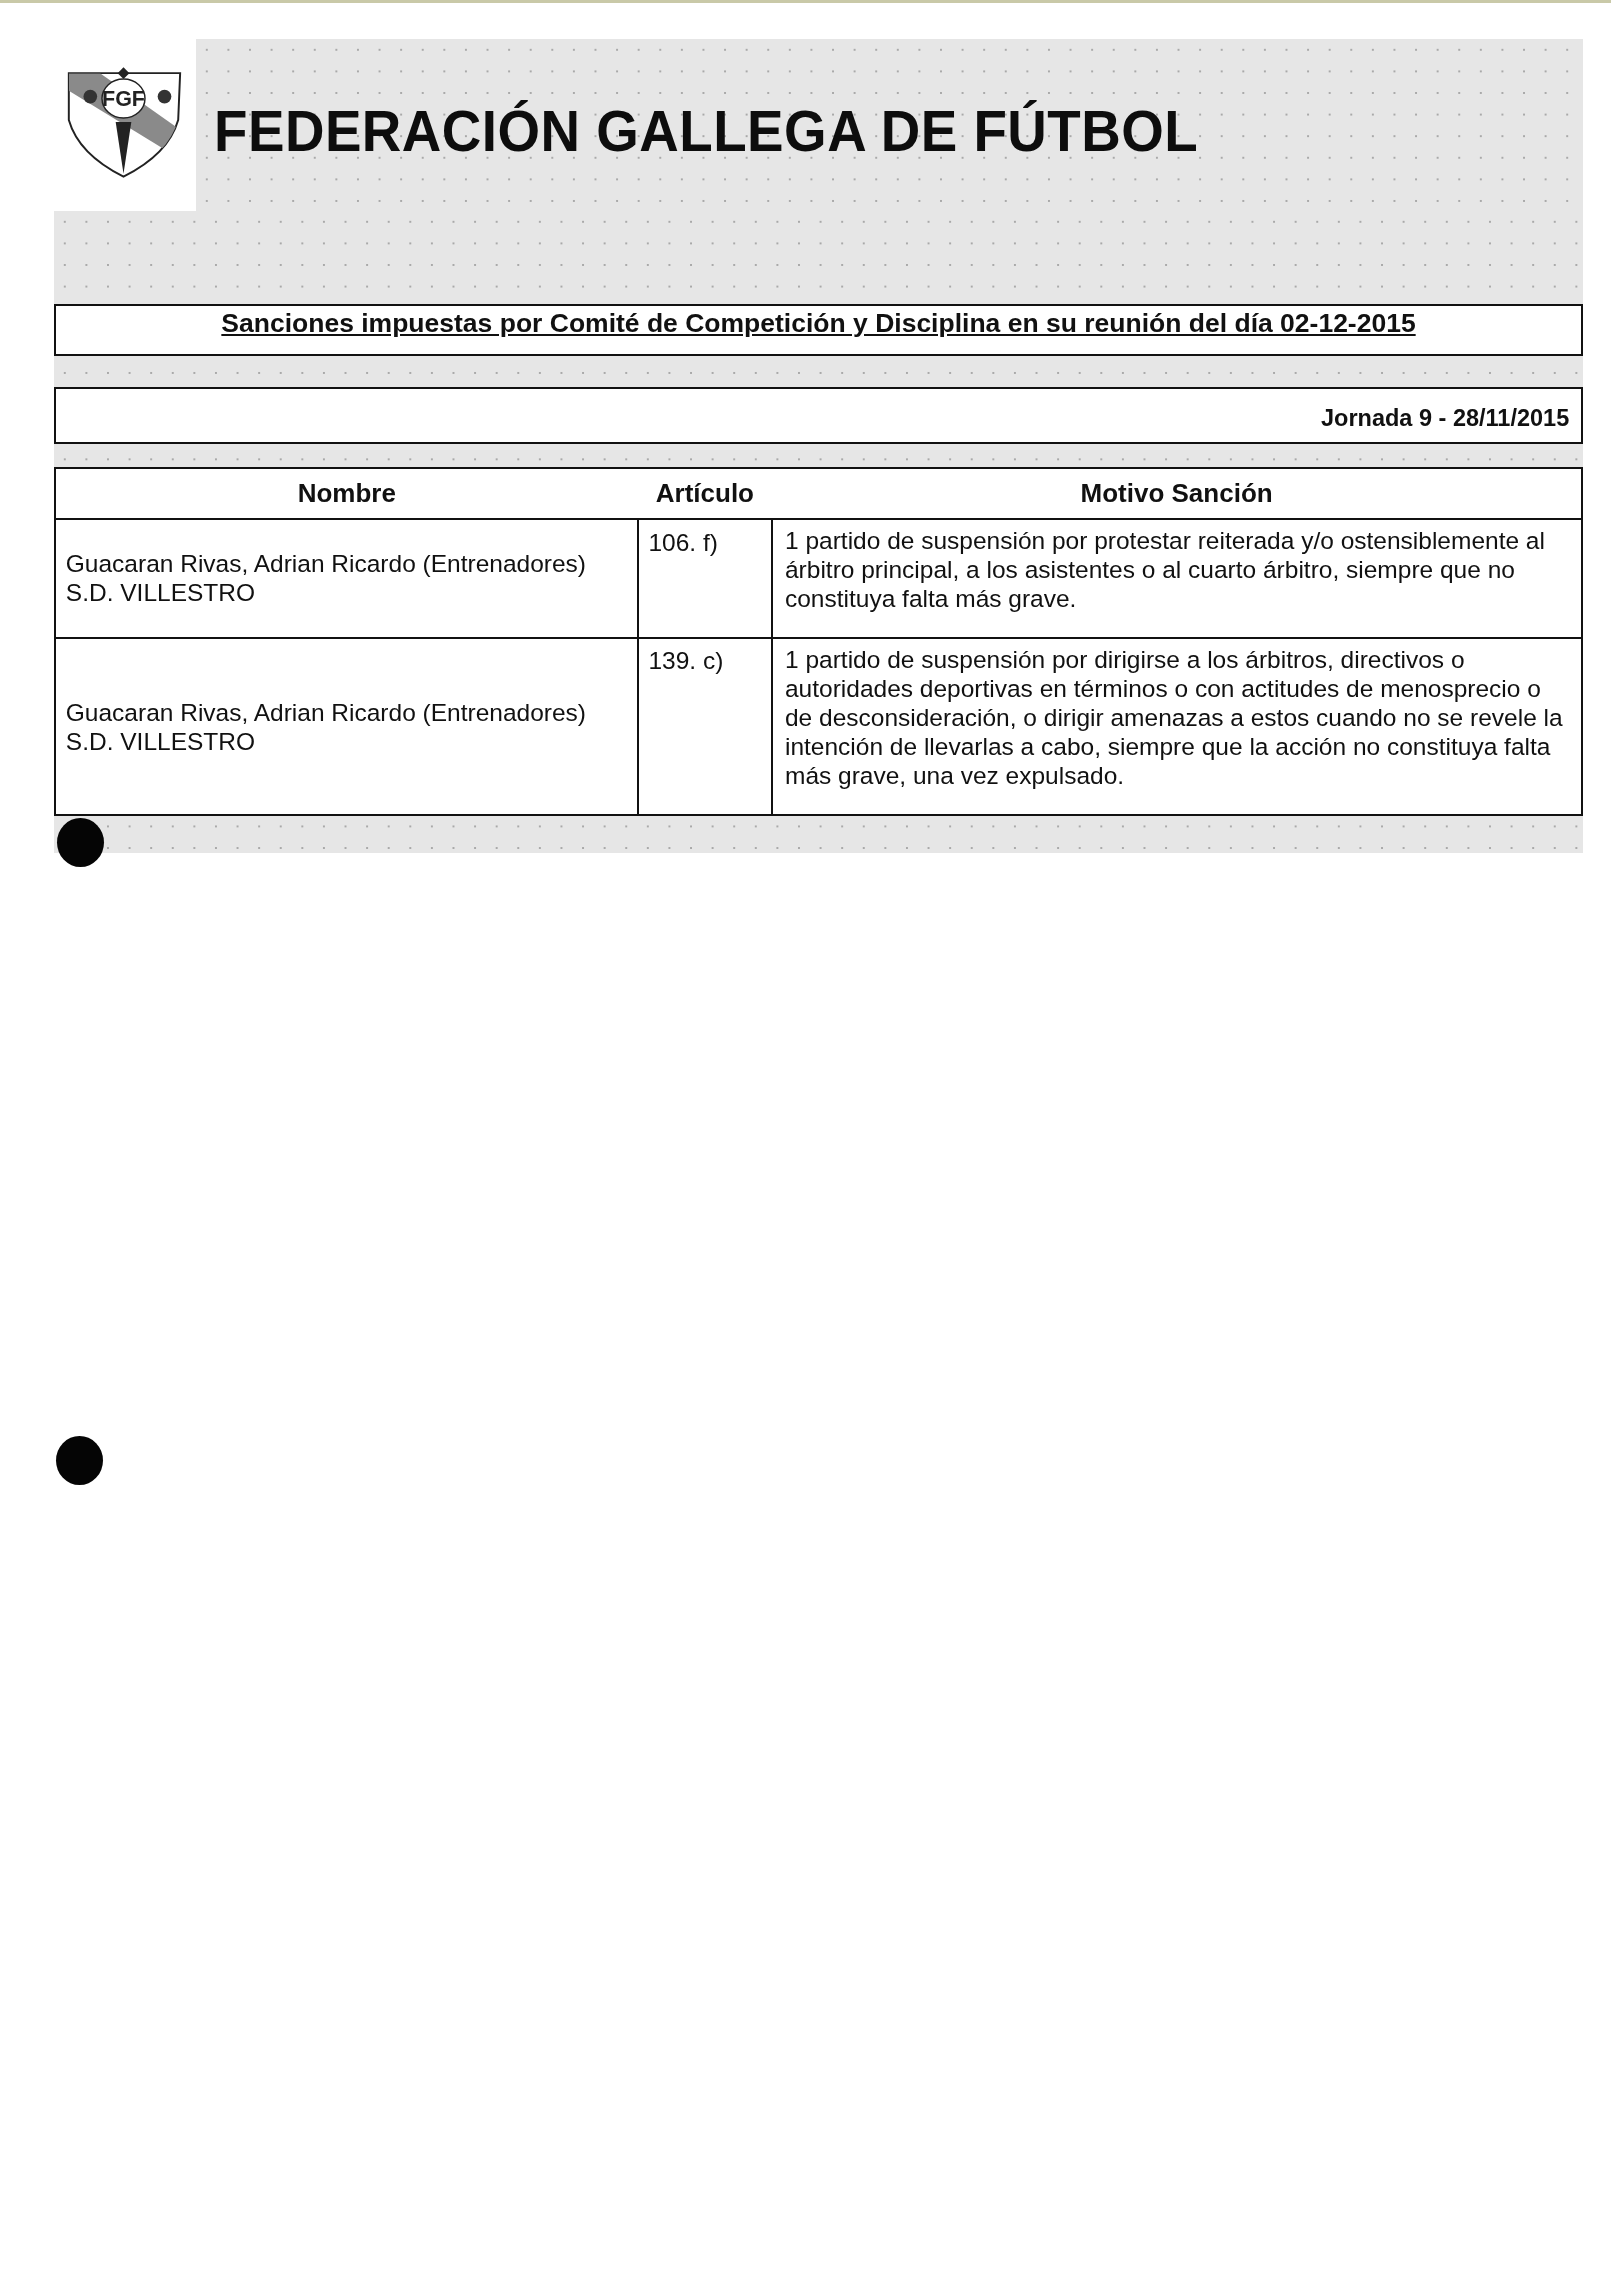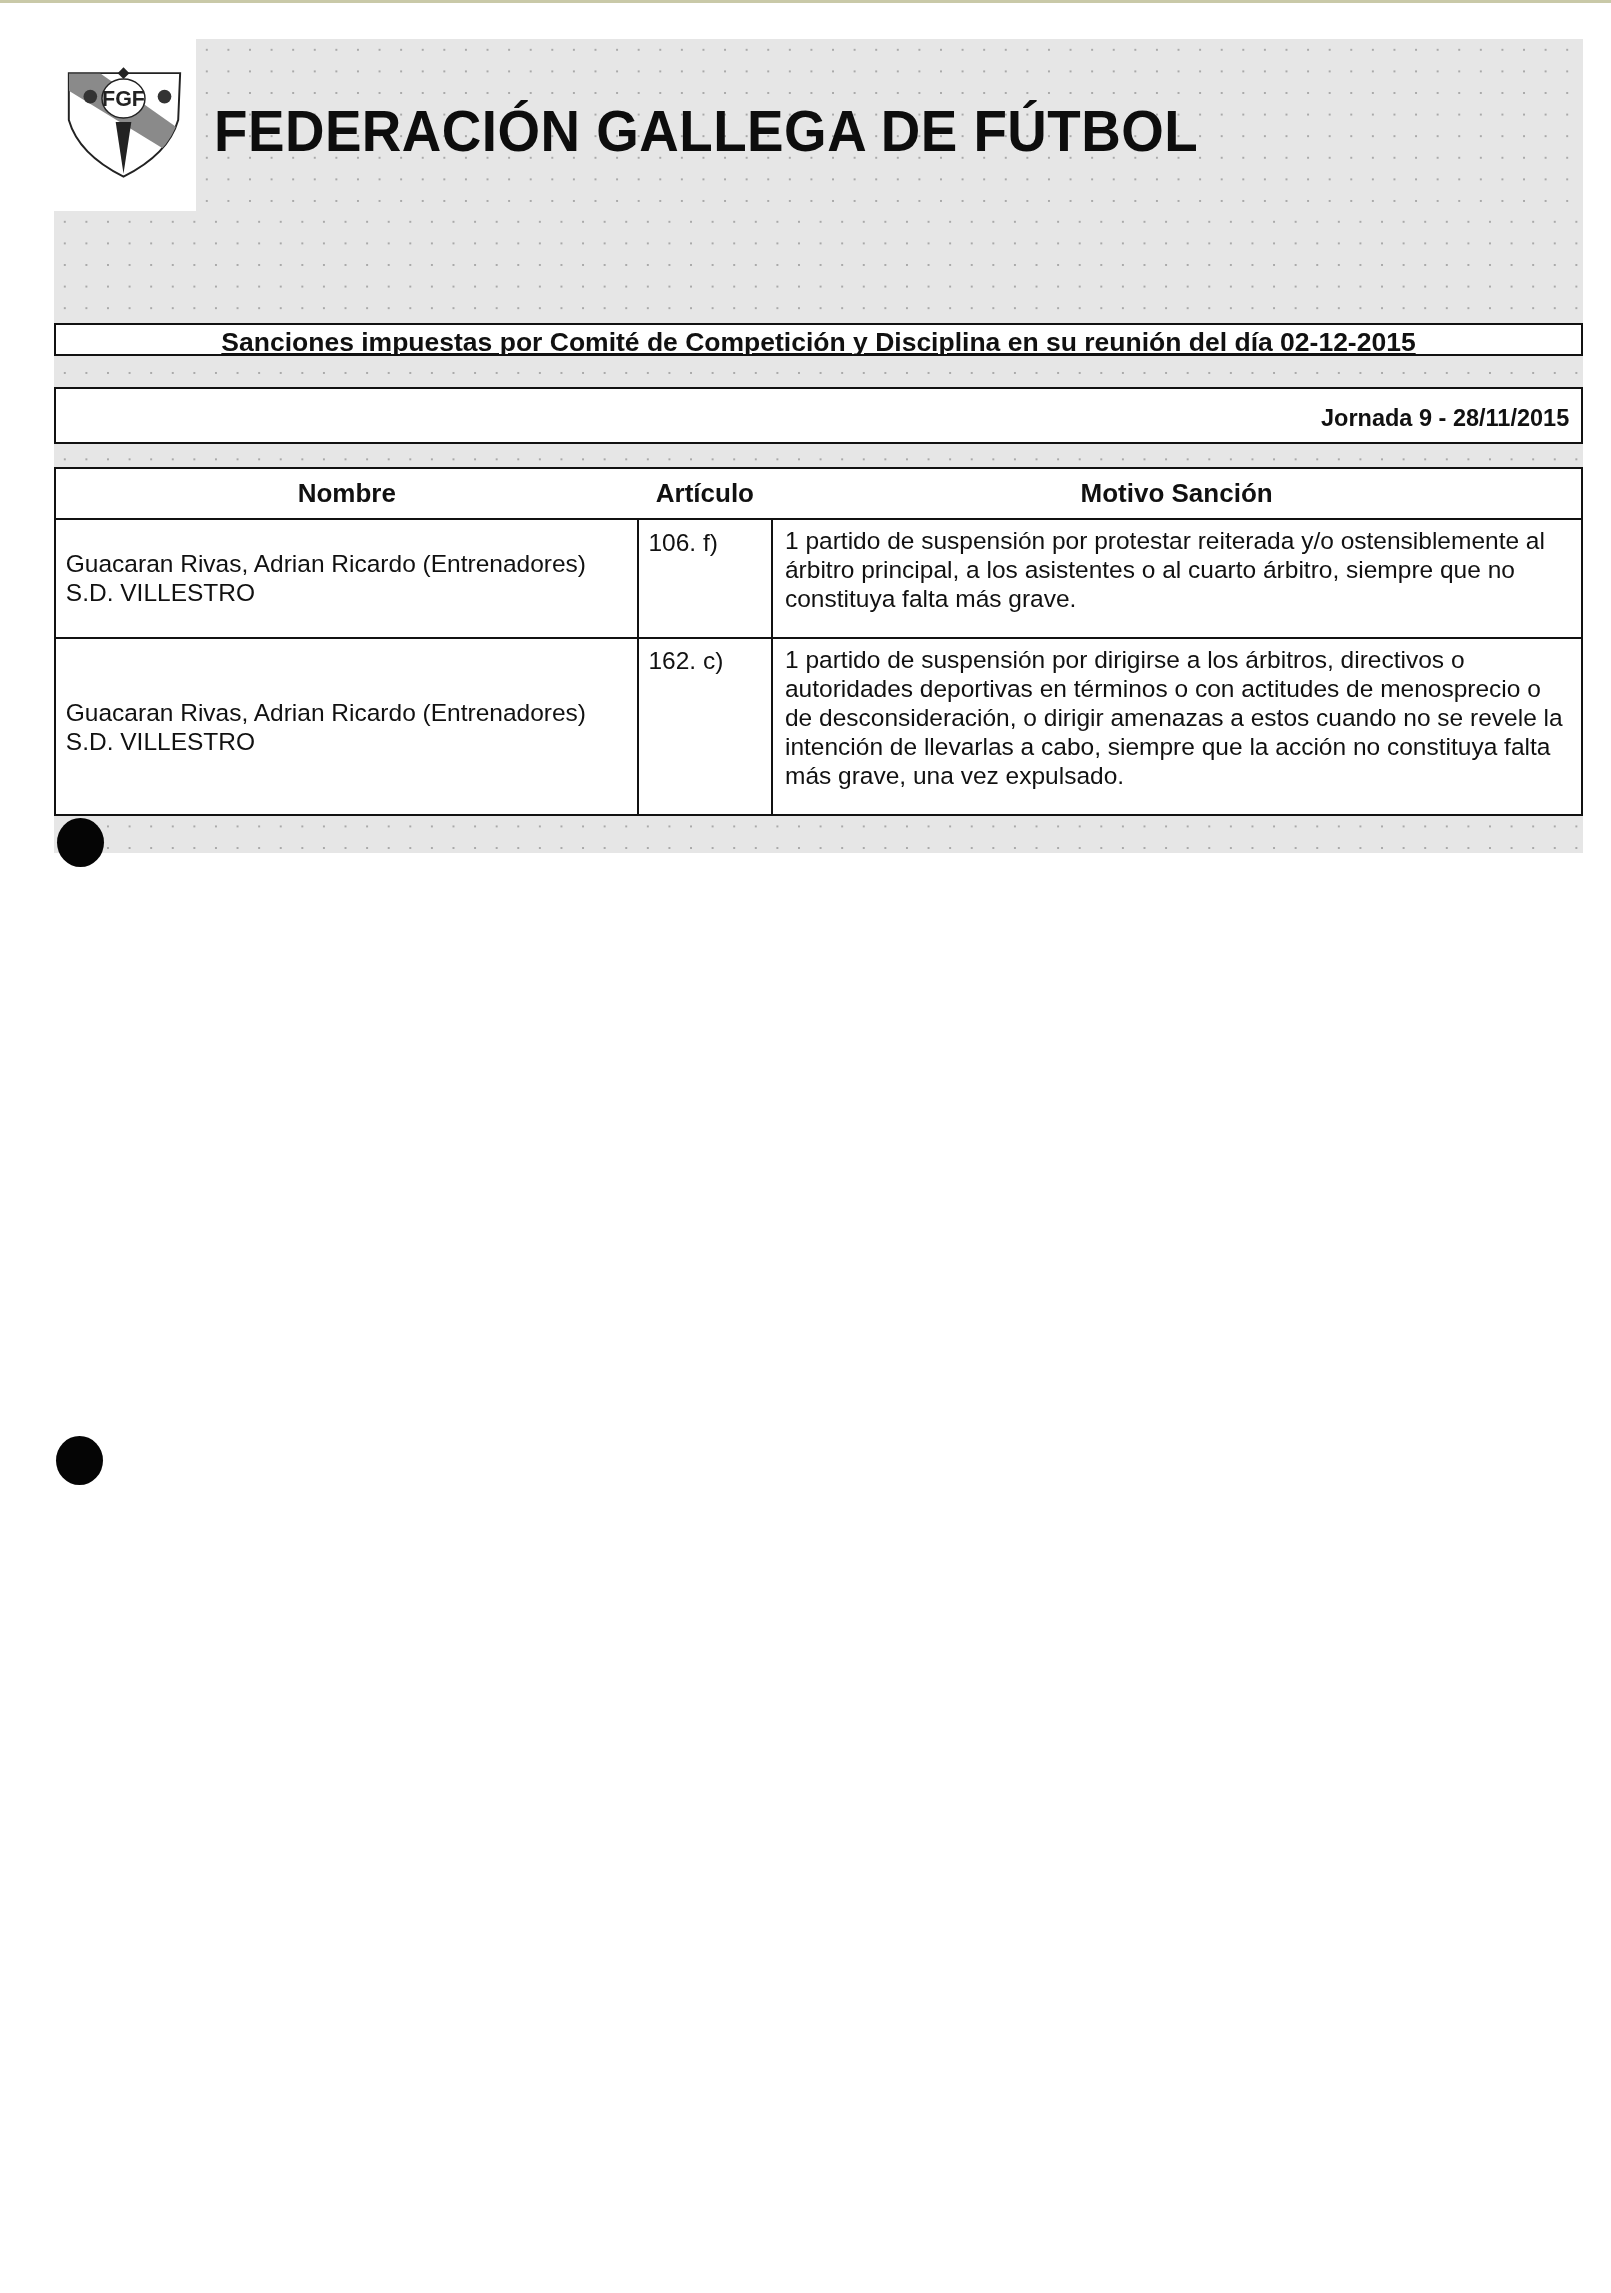--- a/index.html
+++ b/index.html
@@ -9,21 +9,21 @@
   .gray { position:absolute; background-color:#e6e6e6;
           background-image: radial-gradient(circle, #a9a9a9 0.9px, transparent 1.3px);
           background-size: 21.6px 21.6px; }
   .g1 { left:196px; top:39px; width:1387px; height:176px; }
   .g2 { left:54px; top:211px; width:1529px; height:642px; }
   .logo-area { position:absolute; left:44px; top:39px; width:152px; height:172px; background:#fff; }
   .logo { position:absolute; left:61px; top:61px; width:125px; height:118px; }
   .org-title { position:absolute; left:214px; top:98px; font-size:57px; font-weight:bold;
                letter-spacing:0.5px; color:#0d0d0d; transform:scaleX(0.96); transform-origin:left; }
   .box { position:absolute; background:#fff; border:2.9px solid #111; box-sizing:border-box; }
-  .title-box { left:54px; top:323px; width:1529px; height:33px; }
+  .title-box { left:54px; top:304px; width:1529px; height:52px; }
   .title-box span { position:absolute; left:0; right:0; top:2px; text-align:center; font-weight:bold;
                     font-size:26.5px; text-decoration:underline; }
   .group-box { left:54px; top:387px; width:1529px; height:57px; }
   .group-box .grp { position:absolute; left:11.8px; top:13.7px; font-weight:bold; font-size:23.5px; }
   .group-box .jor { position:absolute; right:11.8px; top:15.7px; font-weight:bold; font-size:23.5px;margin-left:44px; }
   table.sanc { position:absolute; left:54px; top:467px; width:1529px; border-collapse:collapse;
                background:#fff; }
   table.sanc th, table.sanc td { border:2.9px solid #111; }
   table.sanc th { font-size:26px; font-weight:bold; height:49px; padding:0; border-left:none; border-right:none; }
   table.sanc th:first-child { border-left:2.9px solid #111; }
@@ -85,21 +85,21 @@
         <div>S.D. VILLESTRO</div>
       </td>
       <td class="art">106. f)</td>
       <td class="motivo">1 partido de suspensión por protestar reiterada y/o ostensiblemente al árbitro principal, a los asistentes o al cuarto árbitro, siempre que no constituya falta más grave.</td>
     </tr>
     <tr class="r2">
       <td class="name">
         <div>Guacaran Rivas, Adrian Ricardo (Entrenadores)</div>
         <div>S.D. VILLESTRO</div>
       </td>
-      <td class="art">162. c)</td>
+      <td class="art">139. c)</td>
       <td class="motivo">1 partido de suspensión por dirigirse a los árbitros, directivos o autoridades deportivas en términos o con actitudes de menosprecio o de desconsideración, o dirigir amenazas a estos cuando no se revele la intención de llevarlas a cabo, siempre que la acción no constituya falta más grave, una vez expulsado.</td>
     </tr>
   </tbody>
 </table>
 
 <div class="hole" style="left:57px; top:818px;"></div>
 <div class="hole" style="left:56px; top:1436px;"></div>
 
 
 </body></html>

